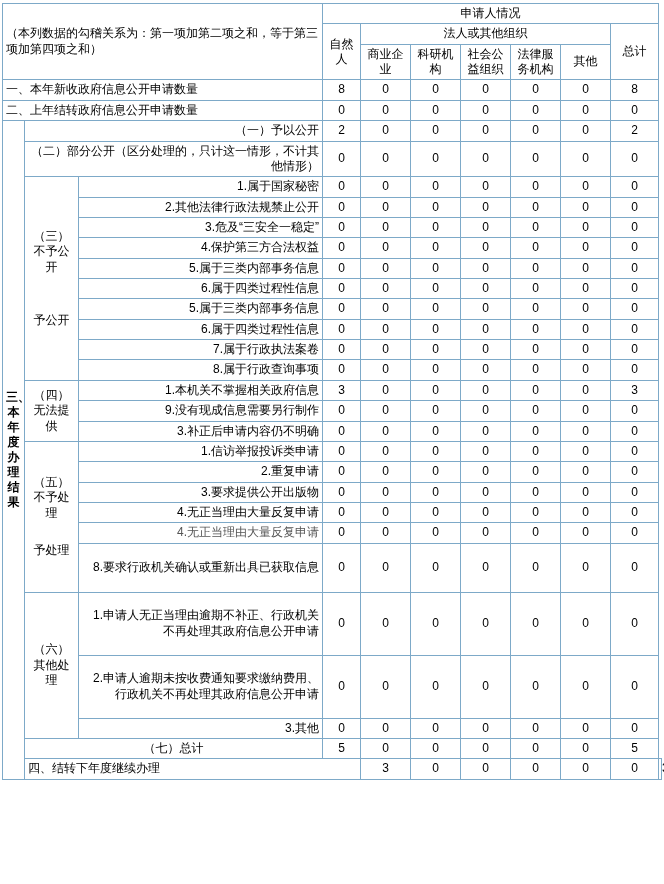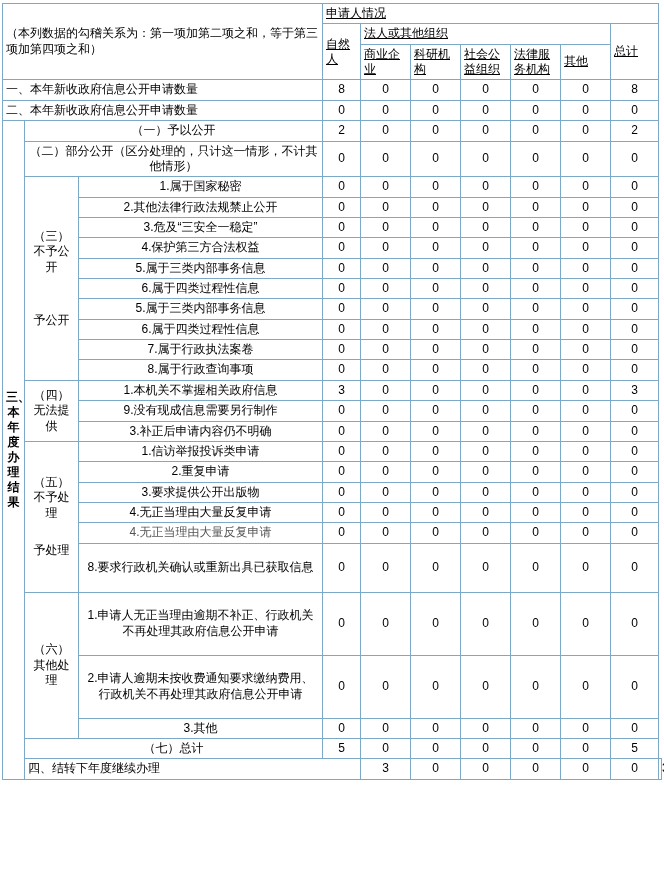--- a/index.html
+++ b/index.html
@@ -32,37 +32,37 @@
     padding: 2px 3px;
     font-weight: normal;
     font-size: 12px;
     line-height: 1.28;
     vertical-align: middle;
     word-break: break-all;
     background: #ffffff;
   }
   .hdr {
     background: #cfe3f2;
-    text-decoration: underline;
+    text-align: center;
   }
   .hdr-note {
     background: #cfe3f2;
     text-align: left;
     padding: 6px 8px;
     line-height: 1.7;
     font-size: 12px;
   }
   .rowlabel-lvl1 {
     background: #d9eaf6;
     text-align: left;
     padding-left: 6px;
   }
   .rowlabel-lvl3 {
     background: #d9eaf6;
-    text-align: center;
+    text-align: right;
     padding-left: 4px;
   }
   .vert {
     background: #d9eaf6;
     text-align: center;
     width: 22px;
     padding: 2px 1px;
   }
   .vert span {
     display: block;
@@ -126,21 +126,21 @@
     <td class="num">8</td>
     <td class="num">0</td>
     <td class="num">0</td>
     <td class="num">0</td>
     <td class="num">0</td>
     <td class="num">0</td>
     <td class="num">8</td>
   </tr>
 
   <tr>
-    <td class="rowlabel-lvl1" colspan="3">二、本年新收政府信息公开申请数量</td>
+    <td class="rowlabel-lvl1" colspan="3">二、上年结转政府信息公开申请数量</td>
     <td class="num">0</td>
     <td class="num">0</td>
     <td class="num">0</td>
     <td class="num">0</td>
     <td class="num">0</td>
     <td class="num">0</td>
     <td class="num">0</td>
   </tr>
 
   <tr>

